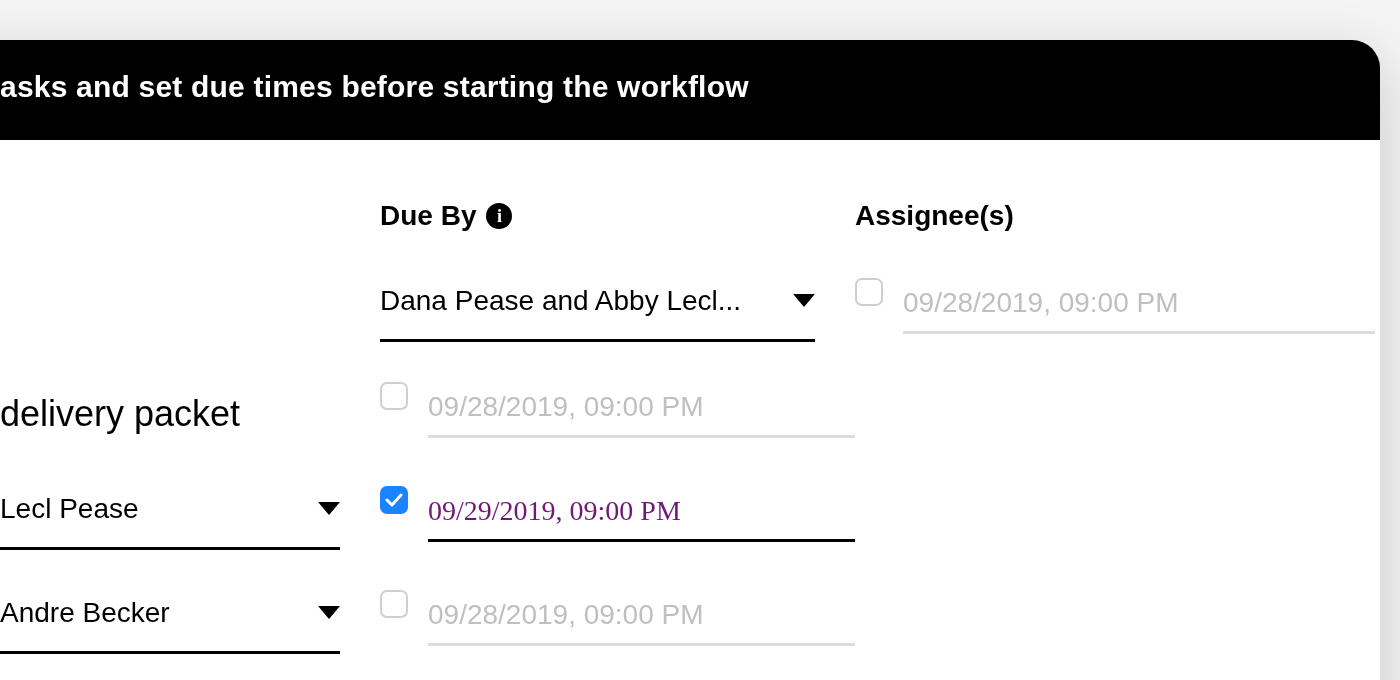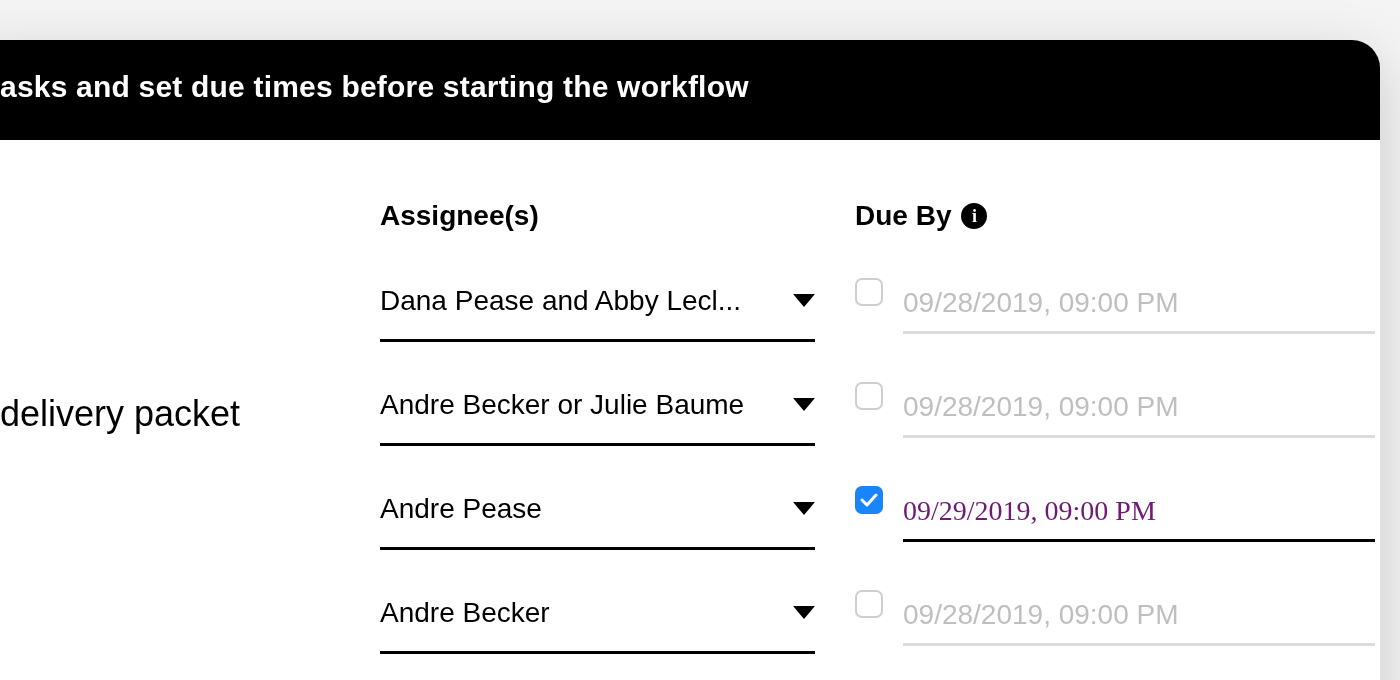--- a/index.html
+++ b/index.html
@@ -126,25 +126,25 @@
 <div class="window">
   <div class="header">
     <span>asks and set due times before starting the workflow</span>
   </div>
 
   <div class="body">
     <div class="grid">
 
       <div></div>
       <div class="col-header">
-        <span>Assignee(s)</span>
-      </div>
-      <div class="col-header">
         <span>Due By</span>
         <span class="info-icon">i</span>
+      </div>
+      <div class="col-header">
+        <span>Assignee(s)</span>
       </div>
 
       <div class="task-label">
         <span></span>
       </div>
       <div class="assignee-cell">
         <span class="assignee-text">Dana Pease and Abby Lecl...</span>
         <span class="caret">
           <svg width="22" height="14" viewBox="0 0 22 14">
               <polygon points="0,0 22,0 11,13" fill="#000"></polygon>
@@ -154,40 +154,32 @@
       <div class="due-cell">
         <span class="checkbox unchecked"></span>
         <div class="due-field">
           <span class="due-text">09/28/2019, 09:00 PM</span>
         </div>
       </div>
 
       <div class="task-label">
         <span>delivery packet</span>
       </div>
-      <div class="assignee-cell">
-        <span class="assignee-text">Andre Becker or Julie Baume</span>
-        <span class="caret">
-          <svg width="22" height="14" viewBox="0 0 22 14">
-              <polygon points="0,0 22,0 11,13" fill="#000"></polygon>
-            </svg>
-        </span>
-      </div>
       <div class="due-cell">
         <span class="checkbox unchecked"></span>
         <div class="due-field">
           <span class="due-text">09/28/2019, 09:00 PM</span>
         </div>
       </div>
 
       <div class="task-label">
         <span></span>
       </div>
       <div class="assignee-cell">
-        <span class="assignee-text">Andre Pease</span>
+        <span class="assignee-text">Lecl Pease</span>
         <span class="caret">
           <svg width="22" height="14" viewBox="0 0 22 14">
               <polygon points="0,0 22,0 11,13" fill="#000"></polygon>
             </svg>
         </span>
       </div>
       <div class="due-cell">
         <span class="checkbox checked">
           <svg width="18" height="14" viewBox="0 0 18 14">
               <polyline points="2,7 7,12 16,2" fill="none" stroke="#fff" stroke-width="3" stroke-linecap="round" stroke-linejoin="round"></polyline>

